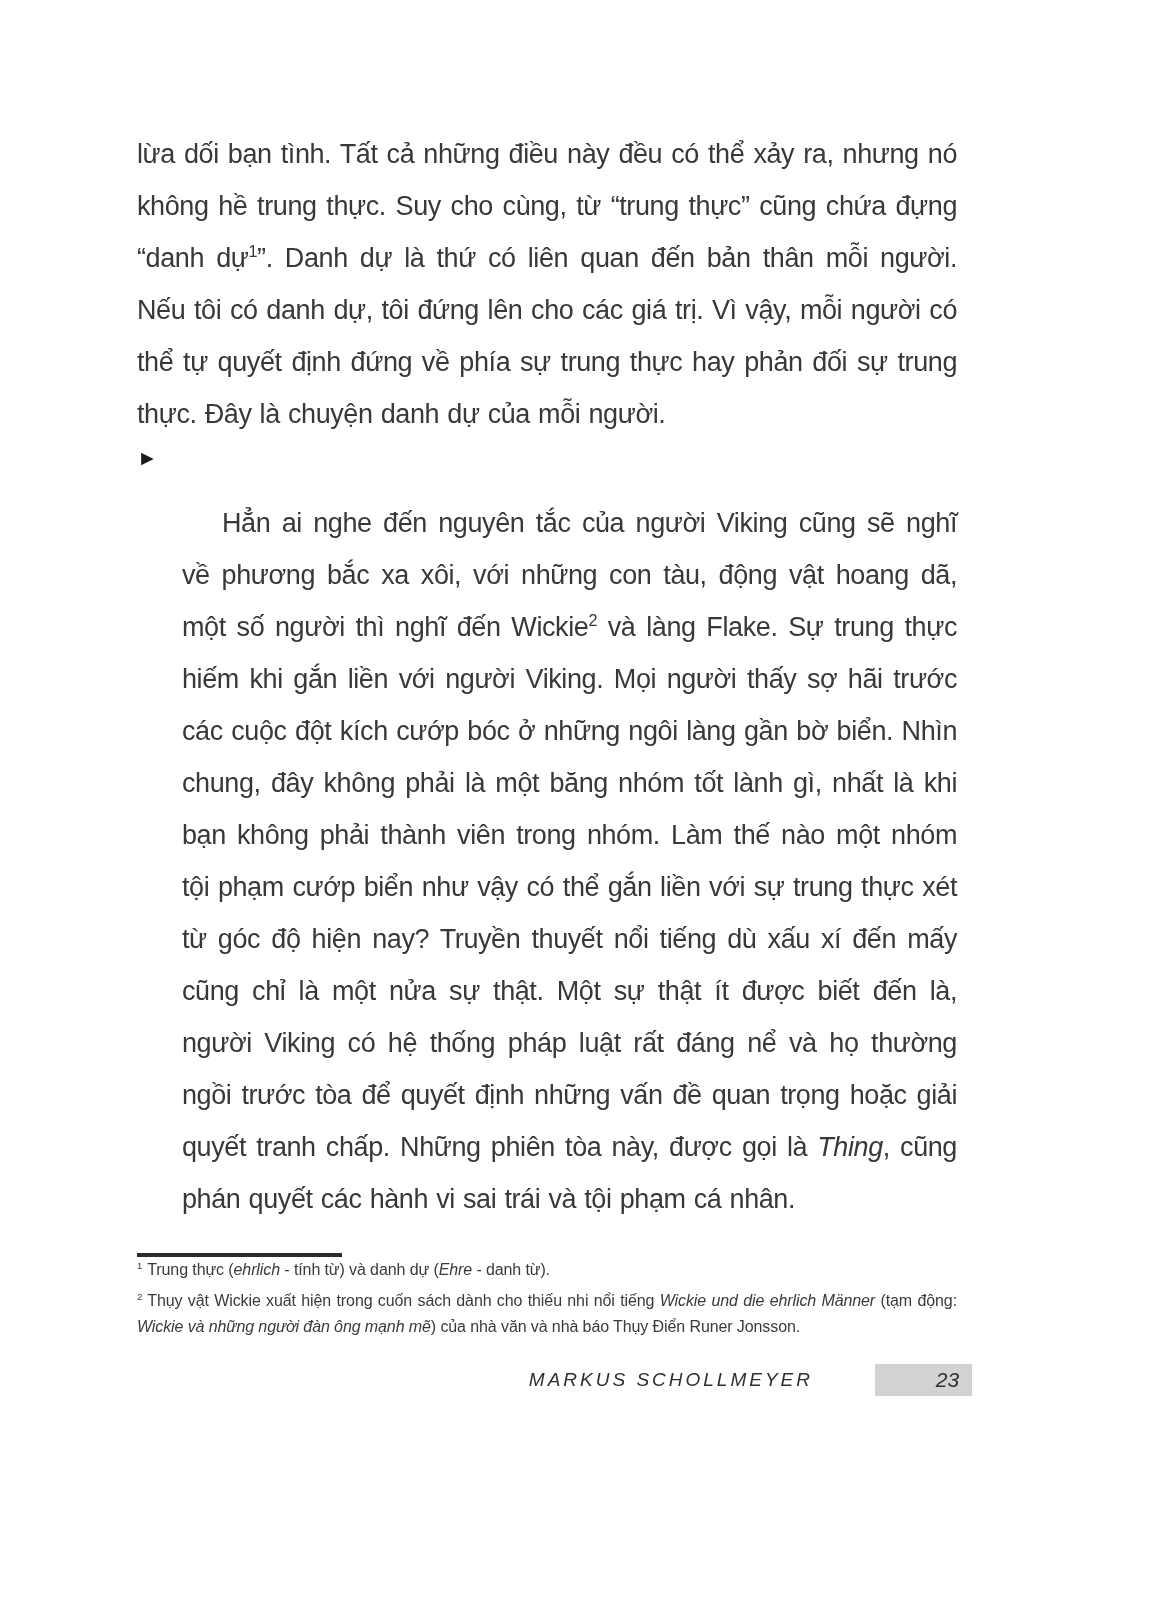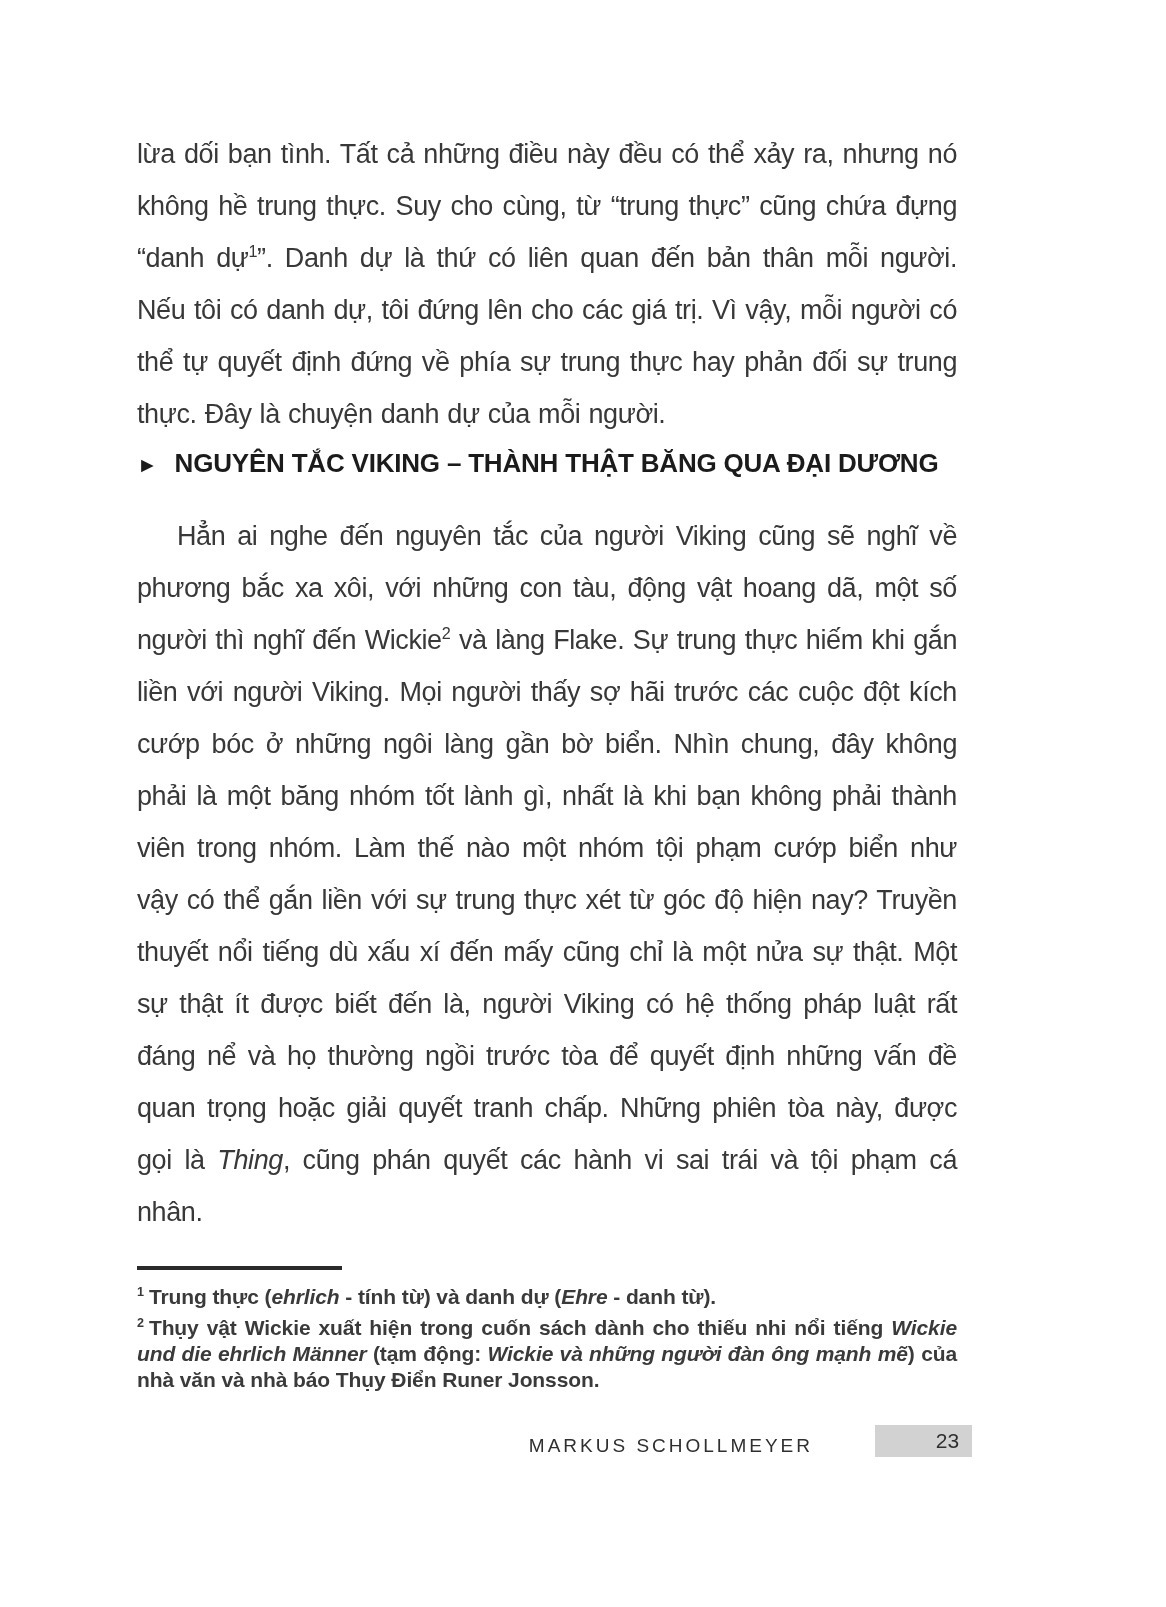--- a/index.html
+++ b/index.html
@@ -19,21 +19,21 @@
   }
   .body-par {
     margin: 0;
     font-size: 27px;
     line-height: 52px;
     letter-spacing: -0.4px;
     word-spacing: 1px;
     text-align: justify;
     color: var(--body-text, #383838);
   }
-  .body-par.indented { margin-top: 30px; text-indent: 40px; }
+  .body-par.indented { margin-top: 30px; text-indent: 40px; margin-left: 45px; }
   .body-par sup, .footnote sup {
     font-size: 60%;
     line-height: 0;
     vertical-align: super;
   }
   .heading {
     display: flex;
     align-items: center;
     gap: 17px;
     margin: 6px 0 0 0;
@@ -45,34 +45,33 @@
   }
   .arrow { font-size: 21px; line-height: 1; transform: translateY(1px); }
   .heading-text { white-space: nowrap; }
   .fn-rule {
     width: 205px;
     height: 4px;
     background: var(--rule, #2b2b2b);
     margin-top: 28px;
   }
   .footnotes {
-    margin-top: 14px;
-    font-size: 21px;
+    font-size: 16px;
     line-height: 26px;
     letter-spacing: -0.1px;
     color: var(--footnote-text, #3a3a3a);
-    font-weight: bold;
   }
   .footnote { margin: 0 0 5px 0; text-align: justify; }
   .footnote sup { margin-right: 5px; }
   .footer {
-    margin-top: 32px;
+    margin-top: 24px;
     display: flex;
     justify-content: flex-end;
-    align-items: flex-end;
+    align-items: center;
+    font-style: italic;
   }
   .author {
     font-size: 19px;
     letter-spacing: 3px;
     color: var(--footer-text, #2f2f2f);
   }
   .page-num {
     margin-left: 62px;
     margin-right: -15px;
     min-width: 97px;
@@ -90,21 +89,20 @@
 </style>
 </head>
 <body>
 
 <div class="page">
 
   <p class="body-par"><span>lừa dối bạn tình. Tất cả những điều này đều có thể xảy ra, nhưng nó không hề trung thực. Suy cho cùng, từ “trung thực” cũng chứa đựng “danh dự</span><sup>1</sup><span>”. Danh dự là thứ có liên quan đến bản thân mỗi người. Nếu tôi có danh dự, tôi đứng lên cho các giá trị. Vì vậy, mỗi người có thể tự quyết định đứng về phía sự trung thực hay phản đối sự trung thực. Đây là chuyện danh dự của mỗi người.</span></p>
 
   <h2 class="heading">
     <span class="arrow">►</span>
-    <span class="heading-text">NGUYÊN TẮC VIKING – THÀNH THẬT BĂNG QUA ĐẠI DƯƠNG</span>
   </h2>
 
   <p class="body-par indented"><span>Hẳn ai nghe đến nguyên tắc của người Viking cũng sẽ nghĩ về phương bắc xa xôi, với những con tàu, động vật hoang dã, một số người thì nghĩ đến Wickie</span><sup>2</sup><span> và làng Flake. Sự trung thực hiếm khi gắn liền với người Viking. Mọi người thấy sợ hãi trước các cuộc đột kích cướp bóc ở những ngôi làng gần bờ biển. Nhìn chung, đây không phải là một băng nhóm tốt lành gì, nhất là khi bạn không phải thành viên trong nhóm. Làm thế nào một nhóm tội phạm cướp biển như vậy có thể gắn liền với sự trung thực xét từ góc độ hiện nay? Truyền thuyết nổi tiếng dù xấu xí đến mấy cũng chỉ là một nửa sự thật. Một sự thật ít được biết đến là, người Viking có hệ thống pháp luật rất đáng nể và họ thường ngồi trước tòa để quyết định những vấn đề quan trọng hoặc giải quyết tranh chấp. Những phiên tòa này, được gọi là </span><em>Thing</em><span>, cũng phán quyết các hành vi sai trái và tội phạm cá nhân.</span></p>
 
   <div class="fn-rule"></div>
 
   <div class="footnotes">
     <p class="footnote">
       <sup>1</sup><span><span>Trung thực (</span><em>ehrlich</em><span> - tính từ) và danh dự (</span><em>Ehre</em><span> - danh từ).</span></span>
     </p>

